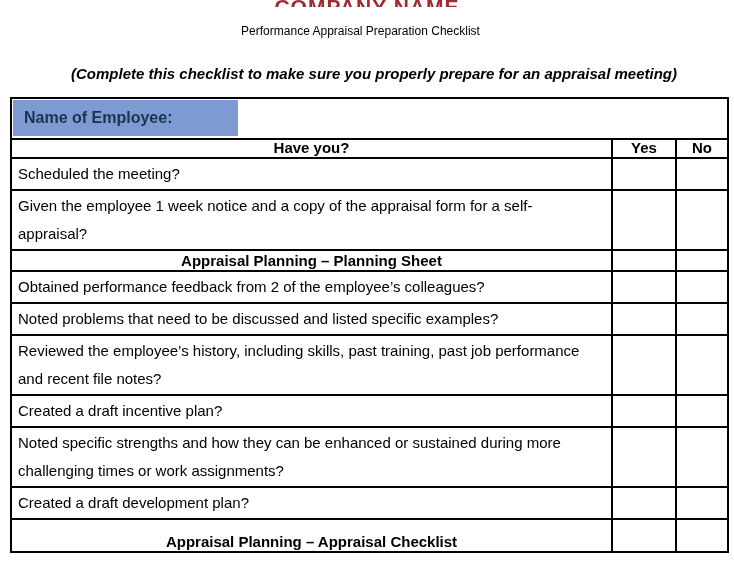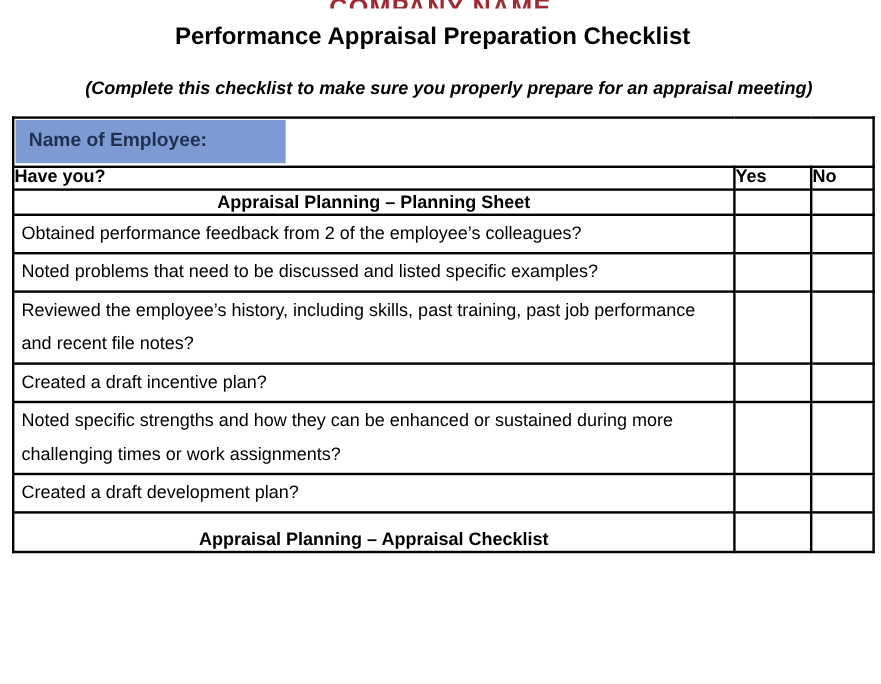--- a/index.html
+++ b/index.html
@@ -10,40 +10,40 @@
   }
 
   
   .company-clip { height: 7px; overflow: hidden; text-align: center; }
   .company-name {
     display: inline-block; font-size: 21px; font-weight: bold; letter-spacing: 1px;
     line-height: 24px; margin-top: -13px; color: var(--accent-red, #9E2B33);
     text-decoration: none;
   }
 
-  .doc-title { text-align: center; font-size: 20px; font-weight: bold; margin: 14px 13px 0 0; line-height: 20px; }
+  .doc-title { text-align: center; font-size: 12px; font-weight: normal; margin: 14px 13px 0 0; line-height: 20px; }
   .instruction { text-align: center; font-size: 15px; font-weight: bold; font-style: italic; margin: 23px 0 0 0; line-height: 19px; padding-left: 14px; }
 
   table.checklist {
     border-collapse: collapse; table-layout: fixed;
     width: 717px; margin: 14px 0 0 10px;
   }
   .checklist td { border: 2px solid var(--border, #000); padding: 0; font-size: 15px; overflow: hidden; }
 
   
   td.name-cell { padding: 1px 0 2px 1px; }
   .name-highlight {
     width: 225px; height: 36px; background: var(--highlight-blue, #7D9BD2);
     display: flex; align-items: center; box-sizing: border-box; padding-left: 11px;
     color: var(--label-text, #1F3050); font-weight: bold; font-size: 16px;
   }
   .name-fill { flex: 1; }
 
   
-  tr.qhead td { font-weight: bold; vertical-align: bottom; padding-bottom: 1px; line-height: 16px; }
+  tr.qhead td { font-weight: bold; text-align: center; vertical-align: bottom; padding-bottom: 1px; line-height: 16px; }
 
   
   td.q { text-align: left; vertical-align: middle; padding: 1px 10px 1px 6px; line-height: 28px; }
   tr.section td.q { font-weight: bold; text-align: center; vertical-align: bottom; line-height: 17px; padding: 0 6px 1px 6px; margin-top: 37px; }
   td.ans { background: #fff; }
 </style>
 </head>
 <body>
 
 <div class="company-clip">
@@ -70,21 +70,31 @@
       </div>
     </td>
   </tr>
 
   <tr class="qhead" style="height:19px">
     <td>Have you?</td>
     <td>Yes</td>
     <td>No</td>
   </tr>
 
+  <tr class="item" style="height:25px">
+    <td class="q">Scheduled the meeting?</td>
+    <td class="ans"></td>
+    <td class="ans"></td>
+  </tr>
 
+  <tr class="item" style="height:58px">
+    <td class="q">Given the employee 1 week notice and a copy of the appraisal form for a self-appraisal?</td>
+    <td class="ans"></td>
+    <td class="ans"></td>
+  </tr>
 
   <tr class="section" style="height:21px">
     <td class="q">Appraisal Planning – Planning Sheet</td>
     <td class="ans"></td>
     <td class="ans"></td>
   </tr>
 
   <tr class="item" style="height:27px">
     <td class="q">Obtained performance feedback from 2 of the employee’s colleagues?</td>
     <td class="ans"></td>

